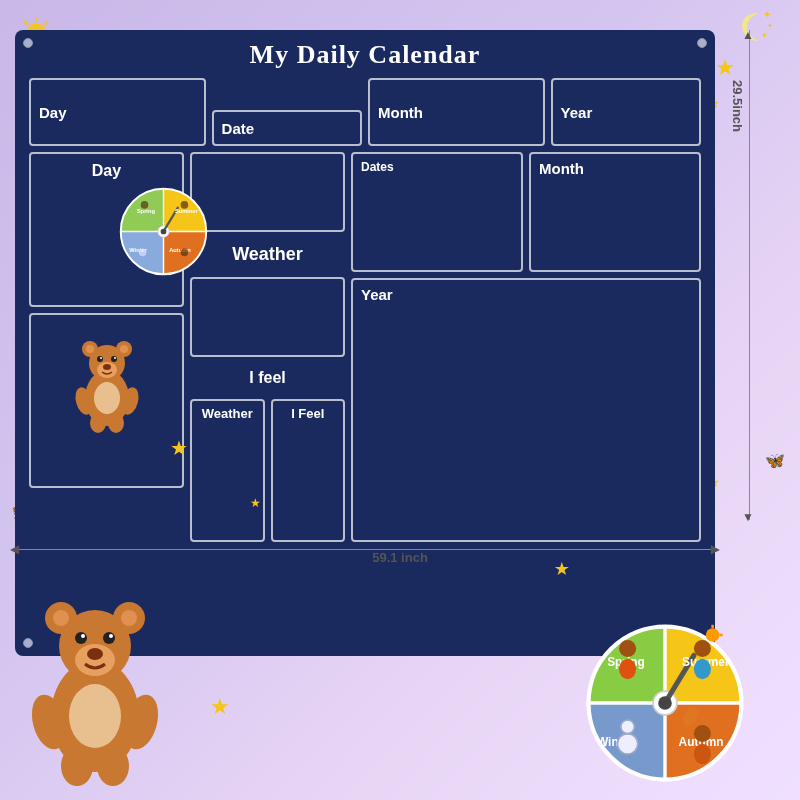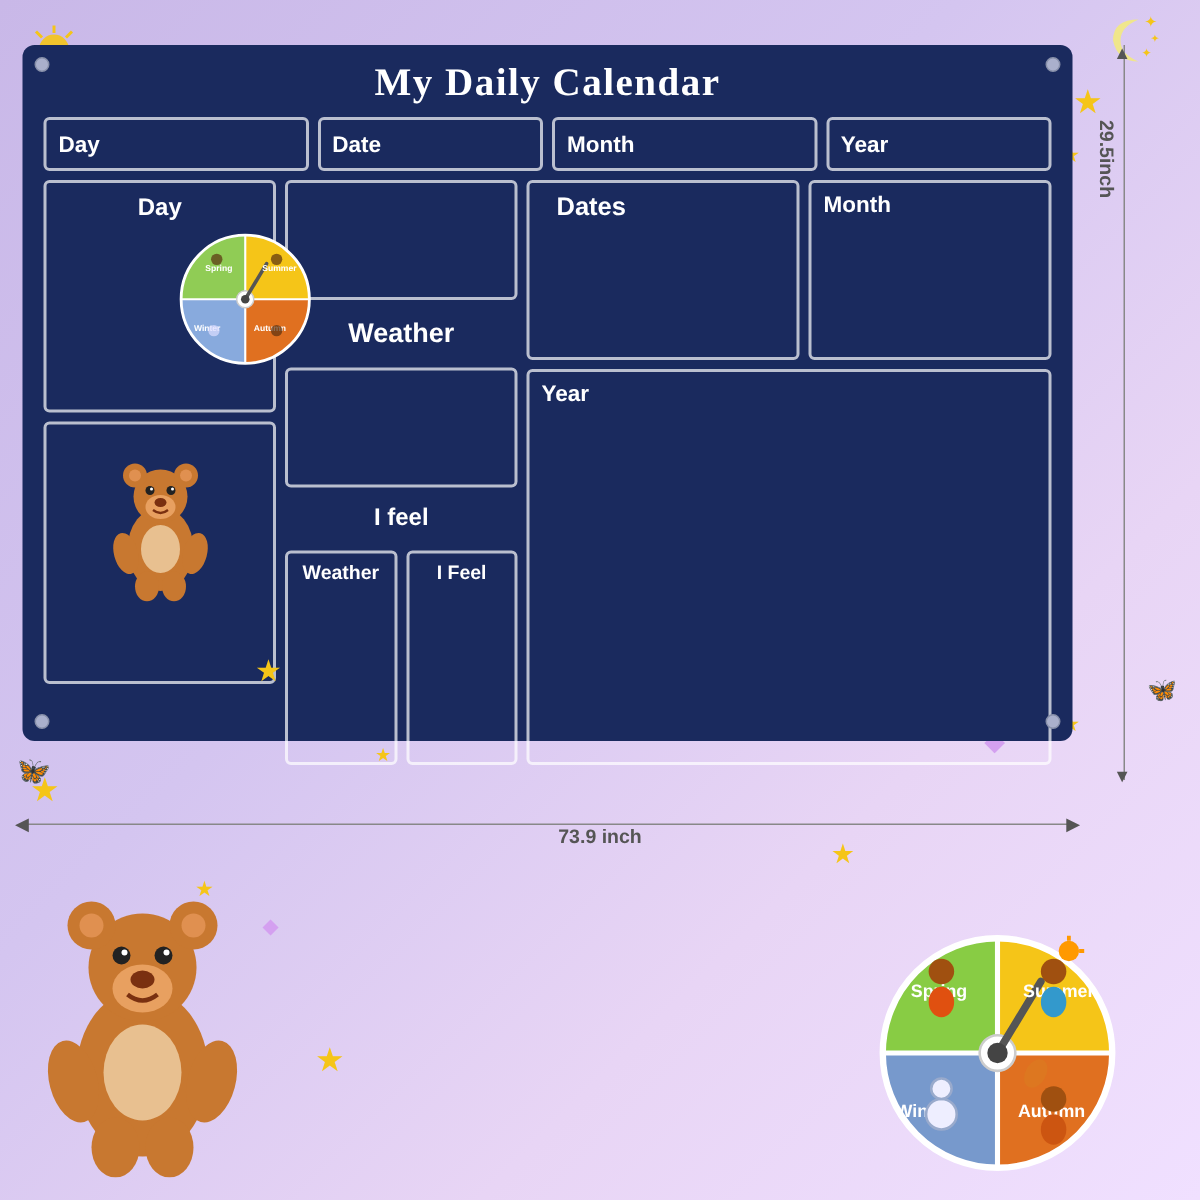--- a/index.html
+++ b/index.html
@@ -17,21 +17,21 @@
       position: absolute;
       pointer-events: none;
     }
 
     
     .calendar-board {
       position: absolute;
       top: 30px;
       left: 15px;
       width: 700px;
-      height: 464px;
+      height: 626px;
       background: #1a2a5e;
       border-radius: 8px;
       padding: 10px 14px;
     }
 
     .board-title {
       text-align: center;
       color: #fff;
       font-size: 26px;
       font-weight: bold;
@@ -55,21 +55,21 @@
       font-weight: bold;
       padding: 4px 8px;
       background: transparent;
       min-height: 36px;
       display: flex;
       align-items: center;
       justify-content: flex-start;
     }
 
     .cell-day1 { flex: 1.2; }
-    .cell-date1 { flex: 1; }
+    .cell-date1 { flex: 1; margin-top: 32px; }
     .cell-month1 { flex: 1.2; }
     .cell-year1 { flex: 1; }
 
     
     .col-left {
       display: flex;
       flex-direction: column;
       gap: 6px;
       width: 155px;
       flex-shrink: 0;
@@ -174,23 +174,23 @@
       display: flex;
       flex-direction: column;
       gap: 6px;
       flex: 1;
     }
 
     .box-dates-right {
       border: 2px solid rgba(255,255,255,0.7);
       border-radius: 4px;
       color: #fff;
-      font-size: 17px;
-      font-weight: bold;
-      padding: 6px 18px;
+      font-size: 12px;
+      font-weight: bold;
+      padding: 6px 8px;
       height: 120px;
       display: flex;
       align-items: flex-start;
     }
 
     .box-month-right {
       border: 2px solid rgba(255,255,255,0.7);
       border-radius: 4px;
       color: #fff;
       font-size: 15px;
@@ -421,21 +421,21 @@
 
   </div>
 </div>
 
 <div class="deco" style="right:55px; top:80px; writing-mode:vertical-rl; text-orientation:mixed; color:#555; font-size:13px; font-weight:bold;">29.5inch</div>
 
 <div class="deco" style="right:50px; top:30px; width:1px; height:490px; background:#888;"></div>
 <div class="deco" style="right:46px; top:28px; color:#555; font-size:12px;">▲</div>
 <div class="deco" style="right:46px; top:510px; color:#555; font-size:12px;">▼</div>
 
-<div class="deco" style="bottom:235px; left:50%; transform:translateX(-50%); color:#555; font-size:13px; font-weight:bold;">73.9 inch</div>
+<div class="deco" style="bottom:235px; left:50%; transform:translateX(-50%); color:#555; font-size:13px; font-weight:bold;">59.1 inch</div>
 
 <div class="deco" style="bottom:250px; left:15px; width:700px; height:1px; background:#888;"></div>
 <div class="deco" style="bottom:244px; left:10px; color:#555; font-size:12px;">◀</div>
 <div class="deco" style="bottom:244px; right:80px; color:#555; font-size:12px;">▶</div>
 
 <div class="deco" style="bottom:10px; left:25px;">
   <svg width="140" height="200" viewBox="0 0 70 100">
 
     <ellipse cx="35" cy="65" rx="22" ry="28" fill="#c87830"></ellipse>
 

